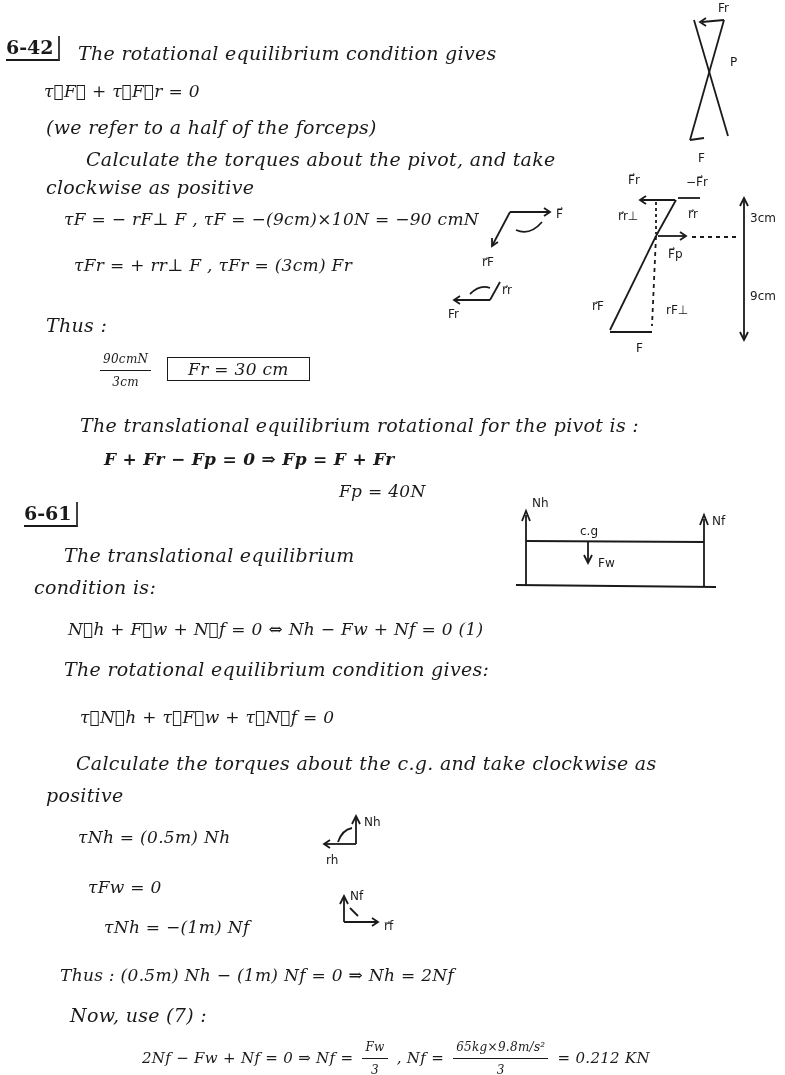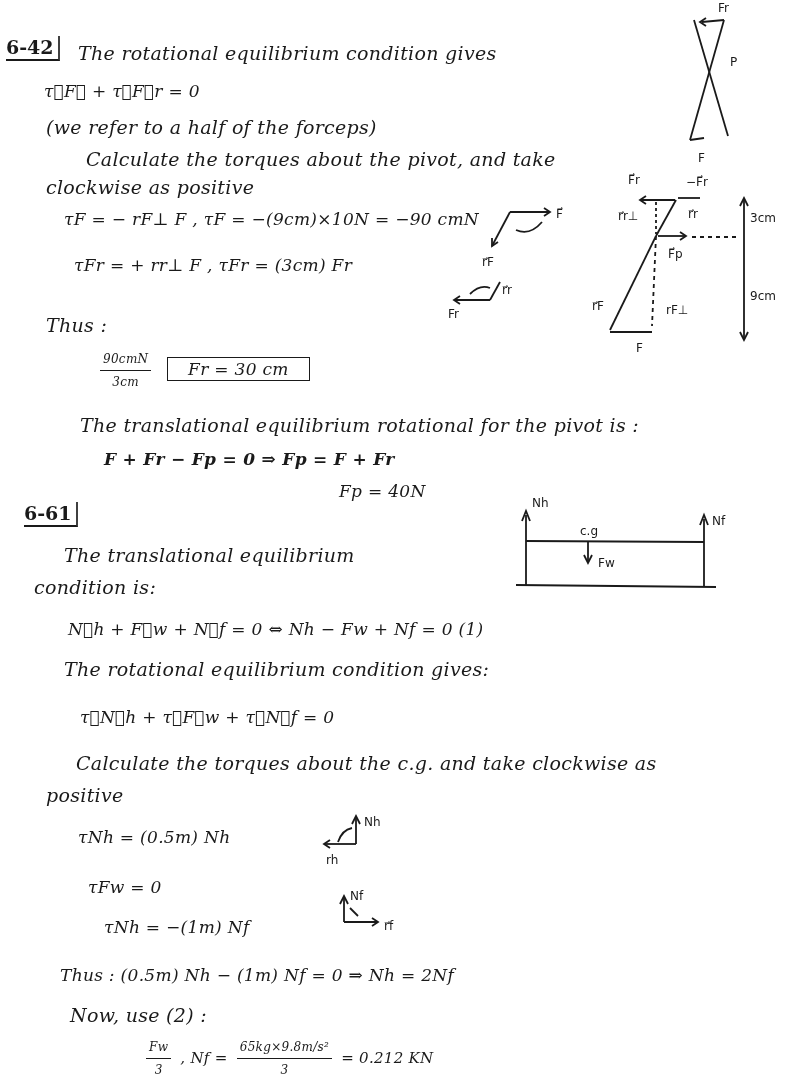--- a/index.html
+++ b/index.html
@@ -109,22 +109,23 @@
 <div class="line" style="left:34px; top:576px;">condition is:</div>
 <div class="line eq" style="left:68px; top:618px;">N⃗h + F⃗w + N⃗f = 0  ⇔  Nh − Fw + Nf = 0   (1)</div>
 <div class="line" style="left:64px; top:658px;">The rotational equilibrium condition gives:</div>
 <div class="line eq" style="left:80px; top:706px;">τ⃗N⃗h + τ⃗F⃗w + τ⃗N⃗f = 0</div>
 <div class="line" style="left:76px; top:752px;">Calculate the torques about the c.g. and take clockwise as</div>
 <div class="line" style="left:46px; top:784px;">positive</div>
 <div class="line eq" style="left:78px; top:826px;font-style:italic;">τNh = (0.5m) Nh</div>
 <div class="line eq" style="left:88px; top:876px;">τFw = 0</div>
 <div class="line eq" style="left:104px; top:916px;">τNh = −(1m) Nf</div>
 <div class="line eq" style="left:60px; top:964px;">Thus :   (0.5m) Nh − (1m) Nf = 0   ⇒  Nh = 2Nf</div>
-<div class="line" style="left:70px; top:1004px;">Now, use (2) :</div>
+<div class="line" style="left:70px; top:1004px;">Now, use (7) :</div>
 <div class="line eq" style="left:142px; top:1036px; font-size:15px;">
+  <span>2Nf − Fw + Nf = 0  ⇒  Nf =</span>
   <span class="frac">
     <span class="num">Fw</span>
     <span>3</span>
   </span>
   <span>,  Nf =</span>
   <span class="frac">
     <span class="num">65kg×9.8m/s²</span>
     <span>3</span>
   </span>
   <span>= 0.212 KN</span>

